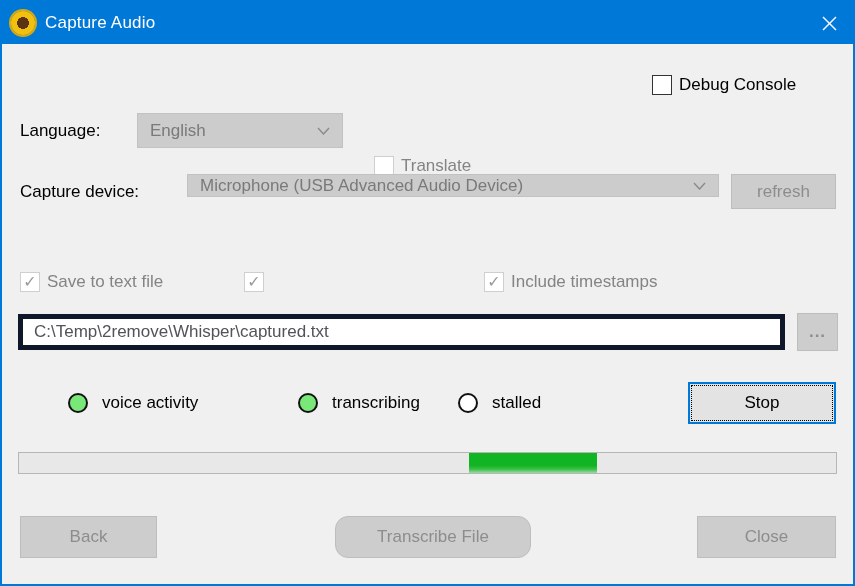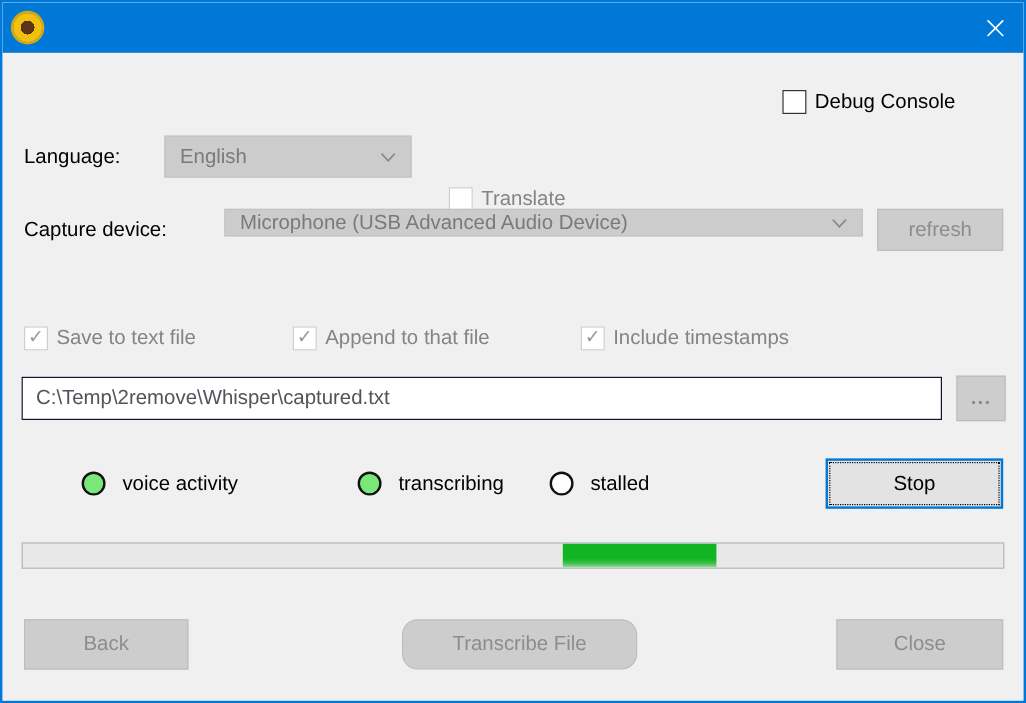--- a/index.html
+++ b/index.html
@@ -36,21 +36,21 @@
   .combo{
     background:#ccc;border:1px solid #c2c2c2;display:flex;align-items:center;
     padding:0 12px;color:#7a7a7a;font-size:17px;
   }
   .combo .val{flex:1;overflow:hidden;white-space:nowrap;}
   .btn-dis{
     background:#cdcdcd;border:1px solid #bdbdbd;color:#8d8d8d;font-size:17px;
     display:flex;align-items:center;justify-content:center;white-space:nowrap;
   }
   .file-input{
-    background:#fff;border:1px solid #0f172a;color:#52525a;font-size:17px;
+    background:#fff;border:5px solid #0f172a;color:#52525a;font-size:17px;
     padding:0 11px;font-family:"Liberation Sans", sans-serif;outline:none;
   }
   .dot{
     width:16px;height:16px;border-radius:50%;background:#fff;border:2px solid #111;
     flex:0 0 auto;
   }
   .dot.on{background:#79e879;}
   .ind-group{display:flex;align-items:center;gap:14px;}
   .stop-btn{
     background:#e3e3e3;border:2px solid #0078d7;color:#000;font-size:17px;
@@ -66,20 +66,21 @@
   }
   .chev{width:13px;height:8px;flex:0 0 auto;}
 </style>
 </head>
 <body>
 
 <div class="window">
 
   <div class="titlebar">
     <span class="app-icon"></span>
+    <span class="title-text">Capture Audio</span>
     <div class="close-btn">
       <svg width="15" height="15" viewBox="0 0 15 15">
         <line x1="1" y1="1" x2="14" y2="14" stroke="#ffffff" stroke-width="1.4"></line>
         <line x1="14" y1="1" x2="1" y2="14" stroke="#ffffff" stroke-width="1.4"></line>
       </svg>
     </div>
   </div>
 
   <div class="abs check-group" style="left:650px;top:73px;">
     <span class="cbox enabled"></span>
@@ -106,21 +107,20 @@
     </svg>
   </div>
   <button class="abs btn-dis" style="left:729px;top:172px;width:105px;height:35px;">refresh</button>
 
   <div class="abs check-group" style="left:18px;top:270px;">
     <span class="cbox disabled">✓</span>
     <span class="dis-lbl">Save to text file</span>
   </div>
   <div class="abs check-group" style="left:242px;top:270px;">
     <span class="cbox disabled">✓</span>
-    <span class="dis-lbl">Append to that file</span>
   </div>
   <div class="abs check-group" style="left:482px;top:270px;">
     <span class="cbox disabled">✓</span>
     <span class="dis-lbl">Include timestamps</span>
   </div>
 
   <input class="abs file-input" style="left: 16px; top: 312px; width: 767px; height: 36px;" type="text" value="C:\Temp\2remove\Whisper\captured.txt">
   <button class="abs btn-dis" style="left:795px;top:311px;width:41px;height:38px;font-weight:bold;letter-spacing:1px;">...</button>
 
   <div class="abs ind-group" style="left:66px;top:391px;">

